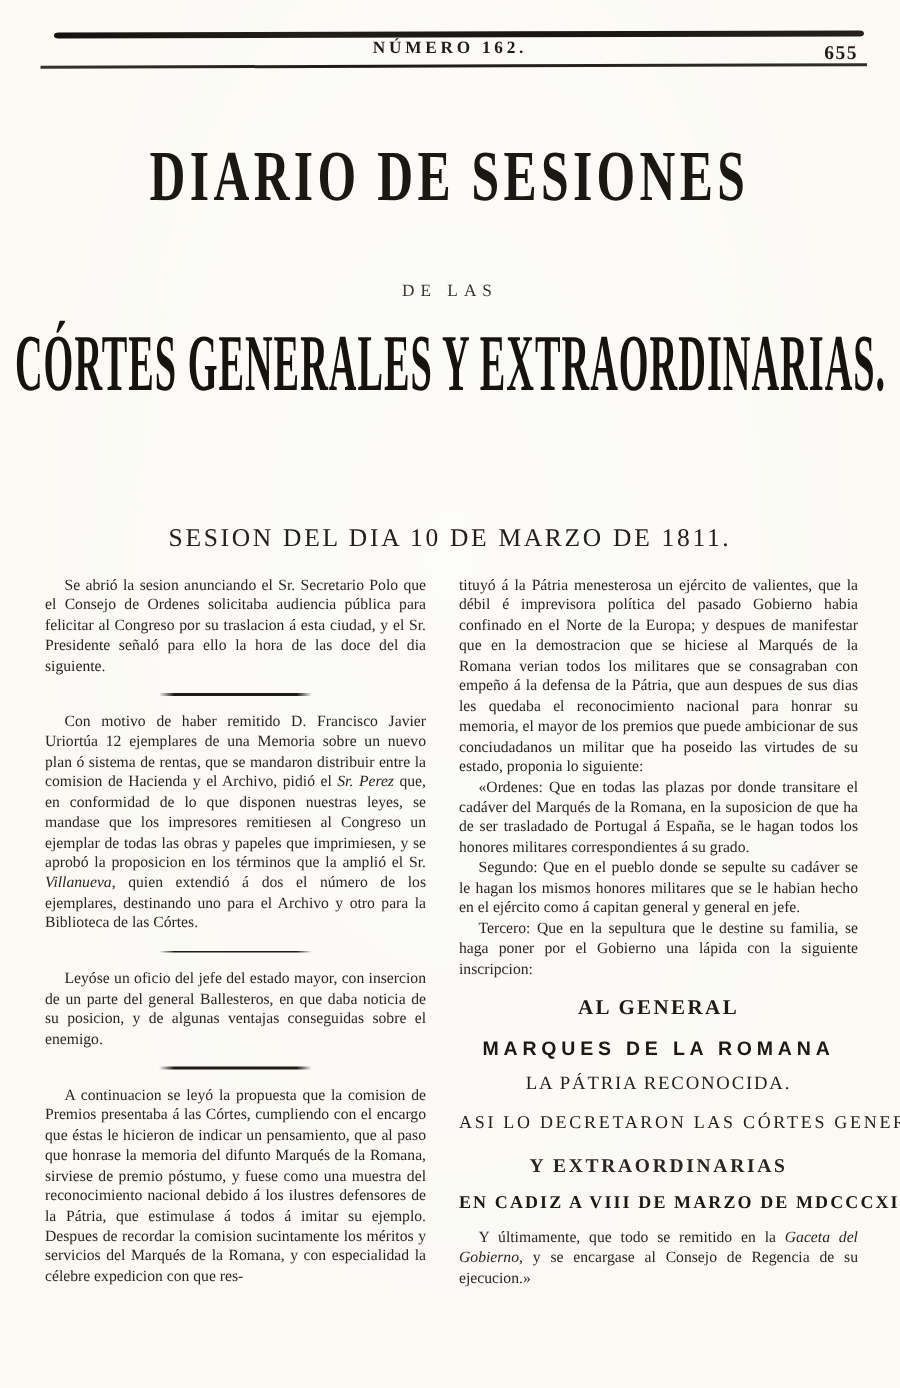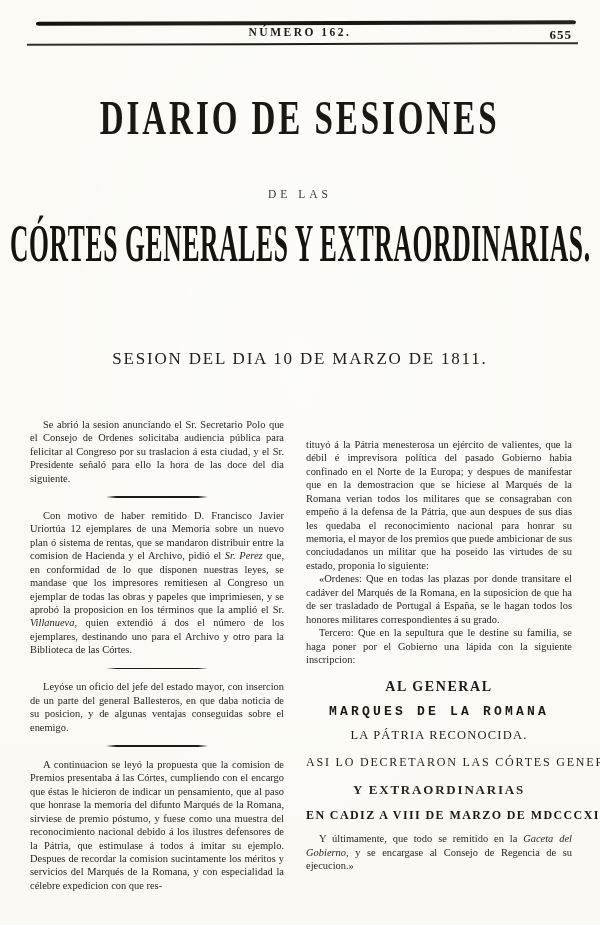--- a/index.html
+++ b/index.html
@@ -58,22 +58,22 @@
     letter-spacing:1px; white-space:nowrap; color:#16130f;
     transform:scale(0.655,1.38);
   }
   .session-heading-wrap { top:348px; height:22px; }
   .session-heading {
     font-size:17px; letter-spacing:1.8px; color:#24201c; white-space:nowrap;
   }
 
   
   .columns {
-    position:absolute; top:418px; left:30px; width:546px;
-    display:flex; align-items:center;
+    position:absolute; top:384px; left:30px; width:546px;
+    display:flex; align-items:flex-start;
   }
   .col { font-size:10.45px; line-height:13.45px; text-align:justify; color:#2a2522; }
   .col-left  { width:263px; padding-right:9px; }
   .col-divider { width:1px; background:#3b3530; }
   .col-right { width:282px; padding-left:12px; padding-right:4px; }
 
   .col p { margin:0; text-indent:13px; }
   .col p.noindent { text-indent:0; }
   .col i { font-style:italic; }
 
@@ -83,21 +83,21 @@
   }
 
   
   .insc-al-general {
     text-align:center; text-indent:0 !important;
     font-weight:bold; font-size:14px; letter-spacing:1.6px;
     margin-top:13px !important; color:#1e1a16;
   }
   .insc-marques {
     text-align:center; text-indent:0 !important;
-    font-family:Liberation Mono, monospace; font-weight:bold;
+    font-family:Liberation Sans, sans-serif; font-weight:bold;
     font-size:13px; letter-spacing:3.2px;
     margin-top:12px !important; color:#1c1814;
   }
   .insc-patria {
     text-align:center; text-indent:0 !important;
     font-size:12.5px; letter-spacing:1.2px; margin-top:11px !important; color:#221e1a;
   }
   .decree-line1 {
     text-align:center; text-indent:0 !important;
     font-size:12px; letter-spacing:1.8px; margin-top:13px !important;
@@ -147,20 +147,21 @@
       <p><span>Leyóse un oficio del jefe del estado mayor, con insercion de un parte del general Ballesteros, en que daba noticia de su posicion, y de algunas ventajas conseguidas sobre el enemigo.</span></p>
       <div class="rule-divider"></div>
       <p><span>A continuacion se leyó la propuesta que la comision de Premios presentaba á las Córtes, cumpliendo con el encargo que éstas le hicieron de indicar un pensamiento, que al paso que honrase la memoria del difunto Marqués de la Romana, sirviese de premio póstumo, y fuese como una muestra del reconocimiento nacional debido á los ilustres defensores de la Pátria, que estimulase á todos á imitar su ejemplo. Despues de recordar la comision sucintamente los méritos y servicios del Marqués de la Romana, y con especialidad la célebre expedicion con que res-</span></p>
     </div>
 
     <div class="col-divider"></div>
 
     <div class="col col-right">
       <p class="noindent"><span>tituyó á la Pátria menesterosa un ejército de valientes, que la débil é imprevisora política del pasado Gobierno habia confinado en el Norte de la Europa; y despues de manifestar que en la demostracion que se hiciese al Marqués de la Romana verian todos los militares que se consagraban con empeño á la defensa de la Pátria, que aun despues de sus dias les quedaba el reconocimiento nacional para honrar su memoria, el mayor de los premios que puede ambicionar de sus conciudadanos un militar que ha poseido las virtudes de su estado, proponia lo siguiente:</span></p>
       <p><span>«Ordenes: Que en todas las plazas por donde transitare el cadáver del Marqués de la Romana, en la suposicion de que ha de ser trasladado de Portugal á España, se le hagan todos los honores militares correspondientes á su grado.</span></p>
+      <p><span>Segundo: Que en el pueblo donde se sepulte su cadáver se le hagan los mismos honores militares que se le habian hecho en el ejército como á capitan general y general en jefe.</span></p>
       <p><span>Tercero: Que en la sepultura que le destine su familia, se haga poner por el Gobierno una lápida con la siguiente inscripcion:</span></p>
 
       <p class="insc-al-general">AL GENERAL</p>
       <p class="insc-marques">MARQUES DE LA ROMANA</p>
       <p class="insc-patria">LA PÁTRIA RECONOCIDA.</p>
       <p class="decree-line1">ASI LO DECRETARON LAS CÓRTES GENERALES</p>
       <p class="decree-line2">Y EXTRAORDINARIAS</p>
       <p class="decree-line3">EN CADIZ A VIII DE MARZO DE MDCCCXI.</p>
 
       <p class="closing-par"><span>Y últimamente, que todo se remitido en la </span><i>Gaceta del Gobierno</i><span>, y se encargase al Consejo de Regencia de su ejecucion.»</span></p>

